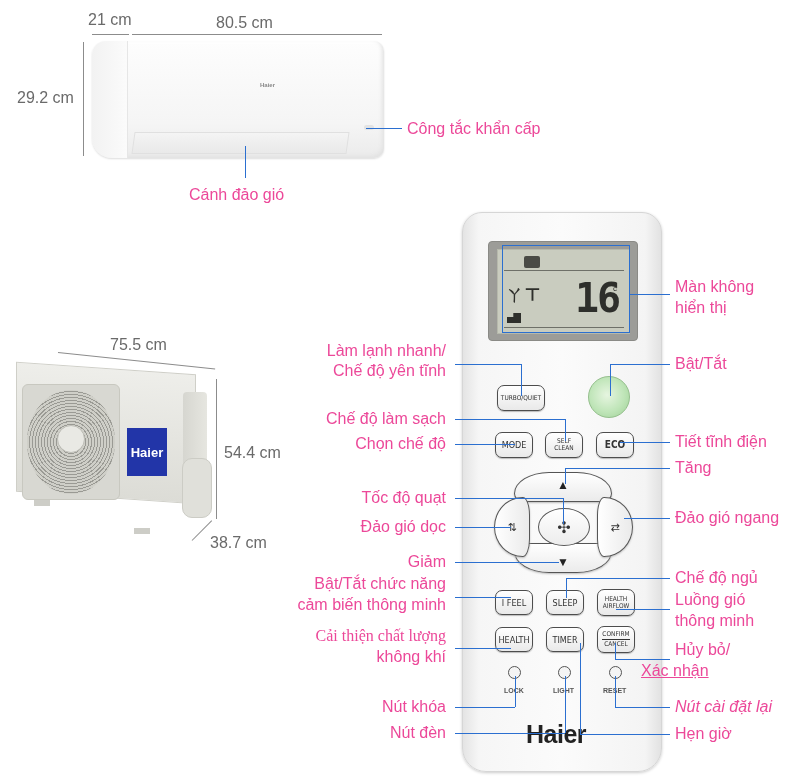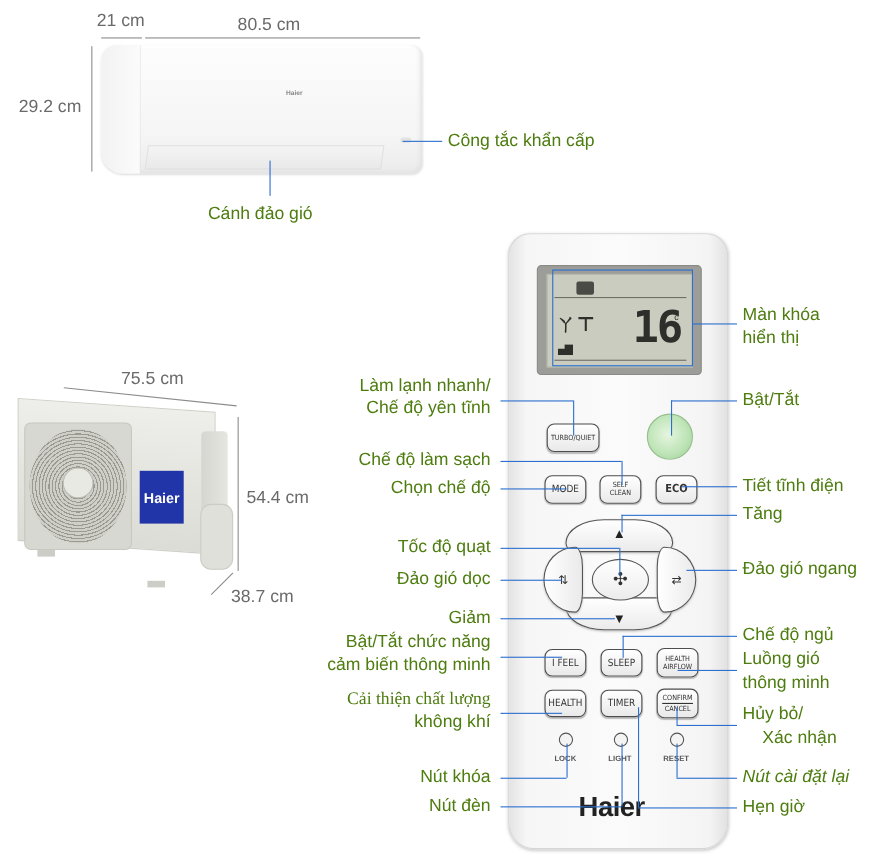--- a/index.html
+++ b/index.html
@@ -1,19 +1,19 @@
 <!DOCTYPE html>
 <html><head>
 <meta charset="utf-8">
 <style>
   * { box-sizing: border-box; margin: 0; padding: 0; }
   html, body { width: 800px; height: 784px; background: #ffffff; overflow: hidden; }
   body { position: relative; font-family: "Liberation Sans", "DejaVu Sans", sans-serif; color: #6f6f6f; }
   .abs { position: absolute; }
-  .lbl { position: absolute; font-size: 16px; line-height: 21px; color: #4d7c0f; white-space: nowrap; }
+  .lbl { position: absolute; font-size: 16px; line-height: 21px; color: #ec4899; white-space: nowrap; }
   .lbl.r { text-align: right; }
   .dim { position: absolute; font-size: 16px; color: #6a6a6a; white-space: nowrap; }
   .ln { position: absolute; background: #2b6fd0; }
   .dl { position: absolute; background: #8c8c8c; }
 
   
   .indoor-body { left: 92px; top: 41px; width: 292px; height: 117px; background: linear-gradient(180deg,#fdfdfd 0%,#f5f5f5 70%,#ebebeb 100%); border-radius: 14px 10px 10px 20px; box-shadow: inset -2px -2px 4px #e2e2e2, inset 2px 2px 3px #ffffff, 0 1px 2px #dddddd; }
   .indoor-side { left: 92px; top: 41px; width: 36px; height: 117px; border-radius: 14px 0 0 20px; background: linear-gradient(90deg,#f2f2f2,#fbfbfb); border-right: 1px solid #e6e6e6; }
   .indoor-logo { left: 260px; top: 82px; font-size: 6px; color: #888; font-weight: bold; }
   .indoor-flap { left: 133px; top: 132px; width: 215px; height: 22px; background: linear-gradient(180deg,#f4f4f4,#e9e9e9); transform: skewX(-8deg); border: 1px solid #e0e0e0; }
@@ -190,21 +190,21 @@
 <div class="ln" style="left:455px;top:648px;width:56px;height:1px;"></div>
 
 <div class="lbl r" style="right:354px;top:696px;">Nút khóa</div>
 <div class="ln" style="left:455px;top:707px;width:60px;height:1px;"></div>
 <div class="ln" style="left:515px;top:676px;width:1px;height:31px;"></div>
 
 <div class="lbl r" style="right:354px;top:722px;">Nút đèn</div>
 <div class="ln" style="left:455px;top:733px;width:110px;height:1px;"></div>
 <div class="ln" style="left:565px;top:676px;width:1px;height:57px;"></div>
 
-<div class="lbl" style="left:675px;top:276px;">Màn khóa</div>
+<div class="lbl" style="left:675px;top:276px;">Màn không</div>
 <div class="lbl" style="left:675px;top:297px;">hiển thị</div>
 <div class="ln" style="left:630px;top:294px;width:40px;height:1px;"></div>
 
 <div class="lbl" style="left:675px;top:353px;">Bật/Tắt</div>
 <div class="ln" style="left:610px;top:364px;width:60px;height:1px;"></div>
 <div class="ln" style="left:610px;top:364px;width:1px;height:32px;"></div>
 
 <div class="lbl" style="left:675px;top:431px;">Tiết tĩnh điện</div>
 <div class="ln" style="left:620px;top:442px;width:50px;height:1px;"></div>
 
@@ -217,21 +217,21 @@
 
 <div class="lbl" style="left:675px;top:567px;">Chế độ ngủ</div>
 <div class="ln" style="left:566px;top:578px;width:104px;height:1px;"></div>
 <div class="ln" style="left:566px;top:578px;width:1px;height:20px;"></div>
 
 <div class="lbl" style="left:675px;top:589px;">Luồng gió</div>
 <div class="lbl" style="left:675px;top:610px;">thông minh</div>
 <div class="ln" style="left:616px;top:609px;width:54px;height:1px;"></div>
 
 <div class="lbl" style="left:675px;top:639px;">Hủy bỏ/</div>
-<div class="lbl" style="left:693px;top:660px;">Xác nhận</div>
+<div class="lbl" style="left:641px;top:660px;text-decoration:underline;">Xác nhận</div>
 <div class="ln" style="left:615px;top:659px;width:55px;height:1px;"></div>
 <div class="ln" style="left:615px;top:643px;width:1px;height:16px;"></div>
 
 <div class="lbl" style="left:675px;top:696px;font-style:italic;">Nút cài đặt lại</div>
 <div class="ln" style="left:615px;top:707px;width:55px;height:1px;"></div>
 <div class="ln" style="left:615px;top:676px;width:1px;height:31px;"></div>
 
 <div class="lbl" style="left:675px;top:723px;">Hẹn giờ</div>
 <div class="ln" style="left:580px;top:734px;width:90px;height:1px;"></div>
 <div class="ln" style="left:580px;top:643px;width:1px;height:91px;"></div>

